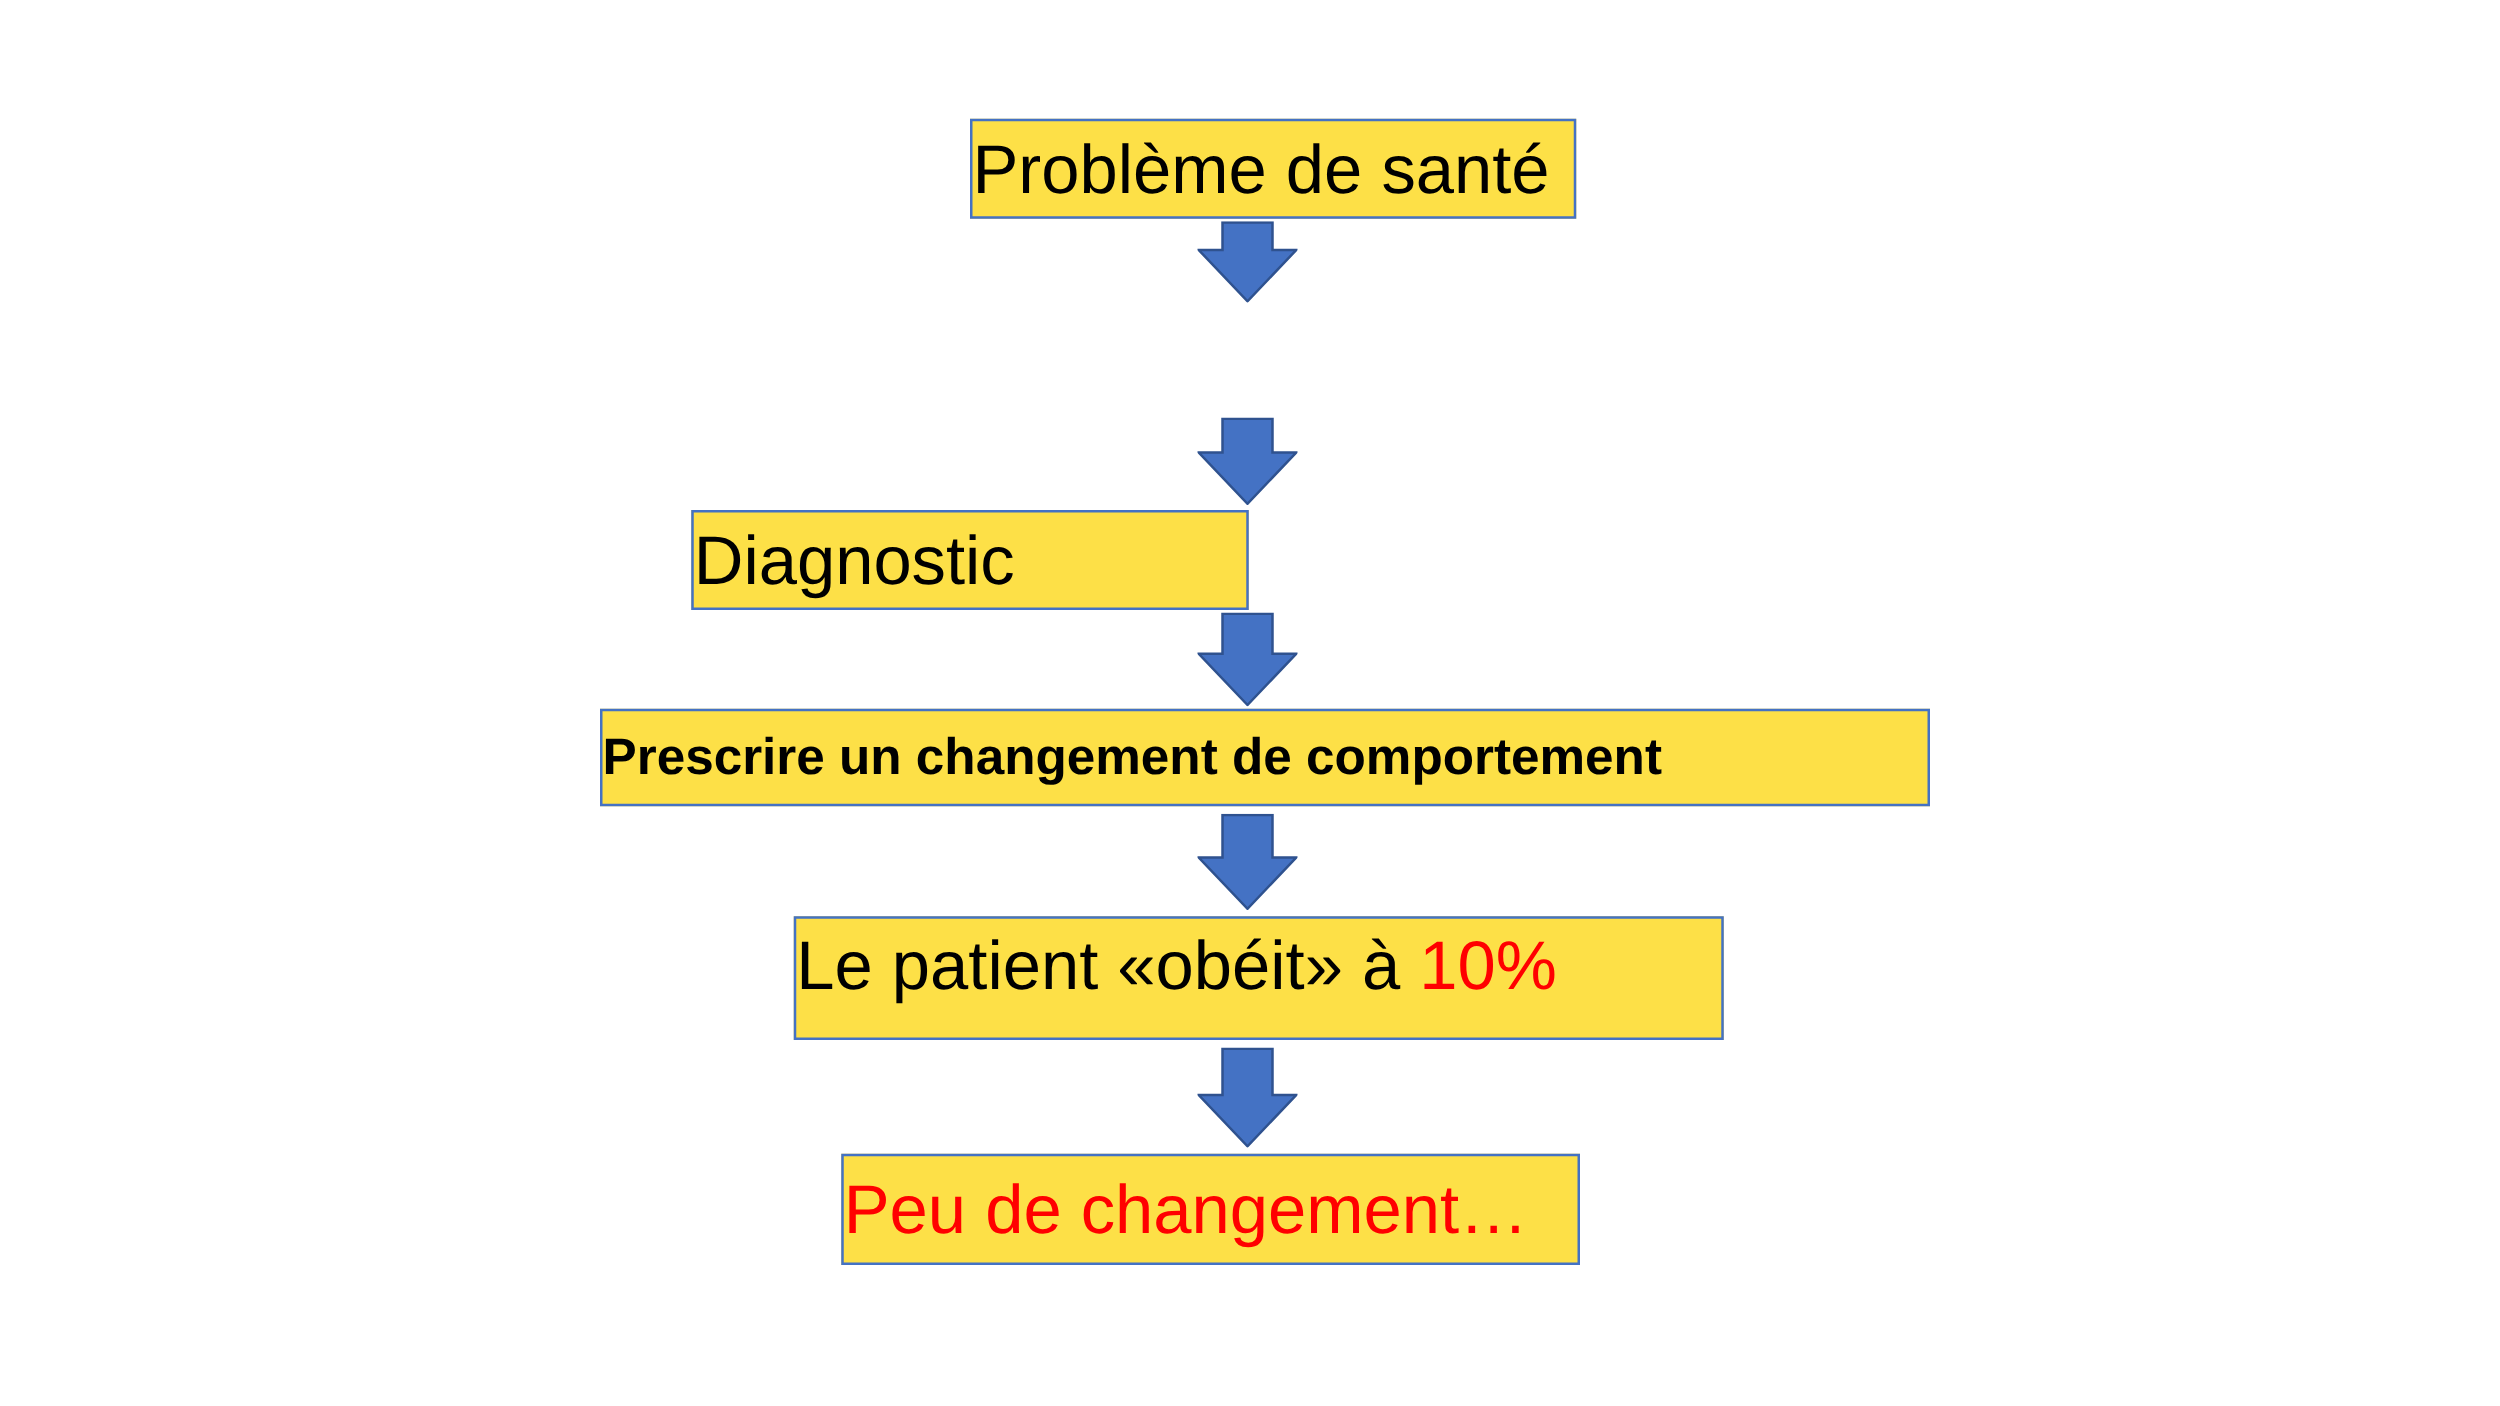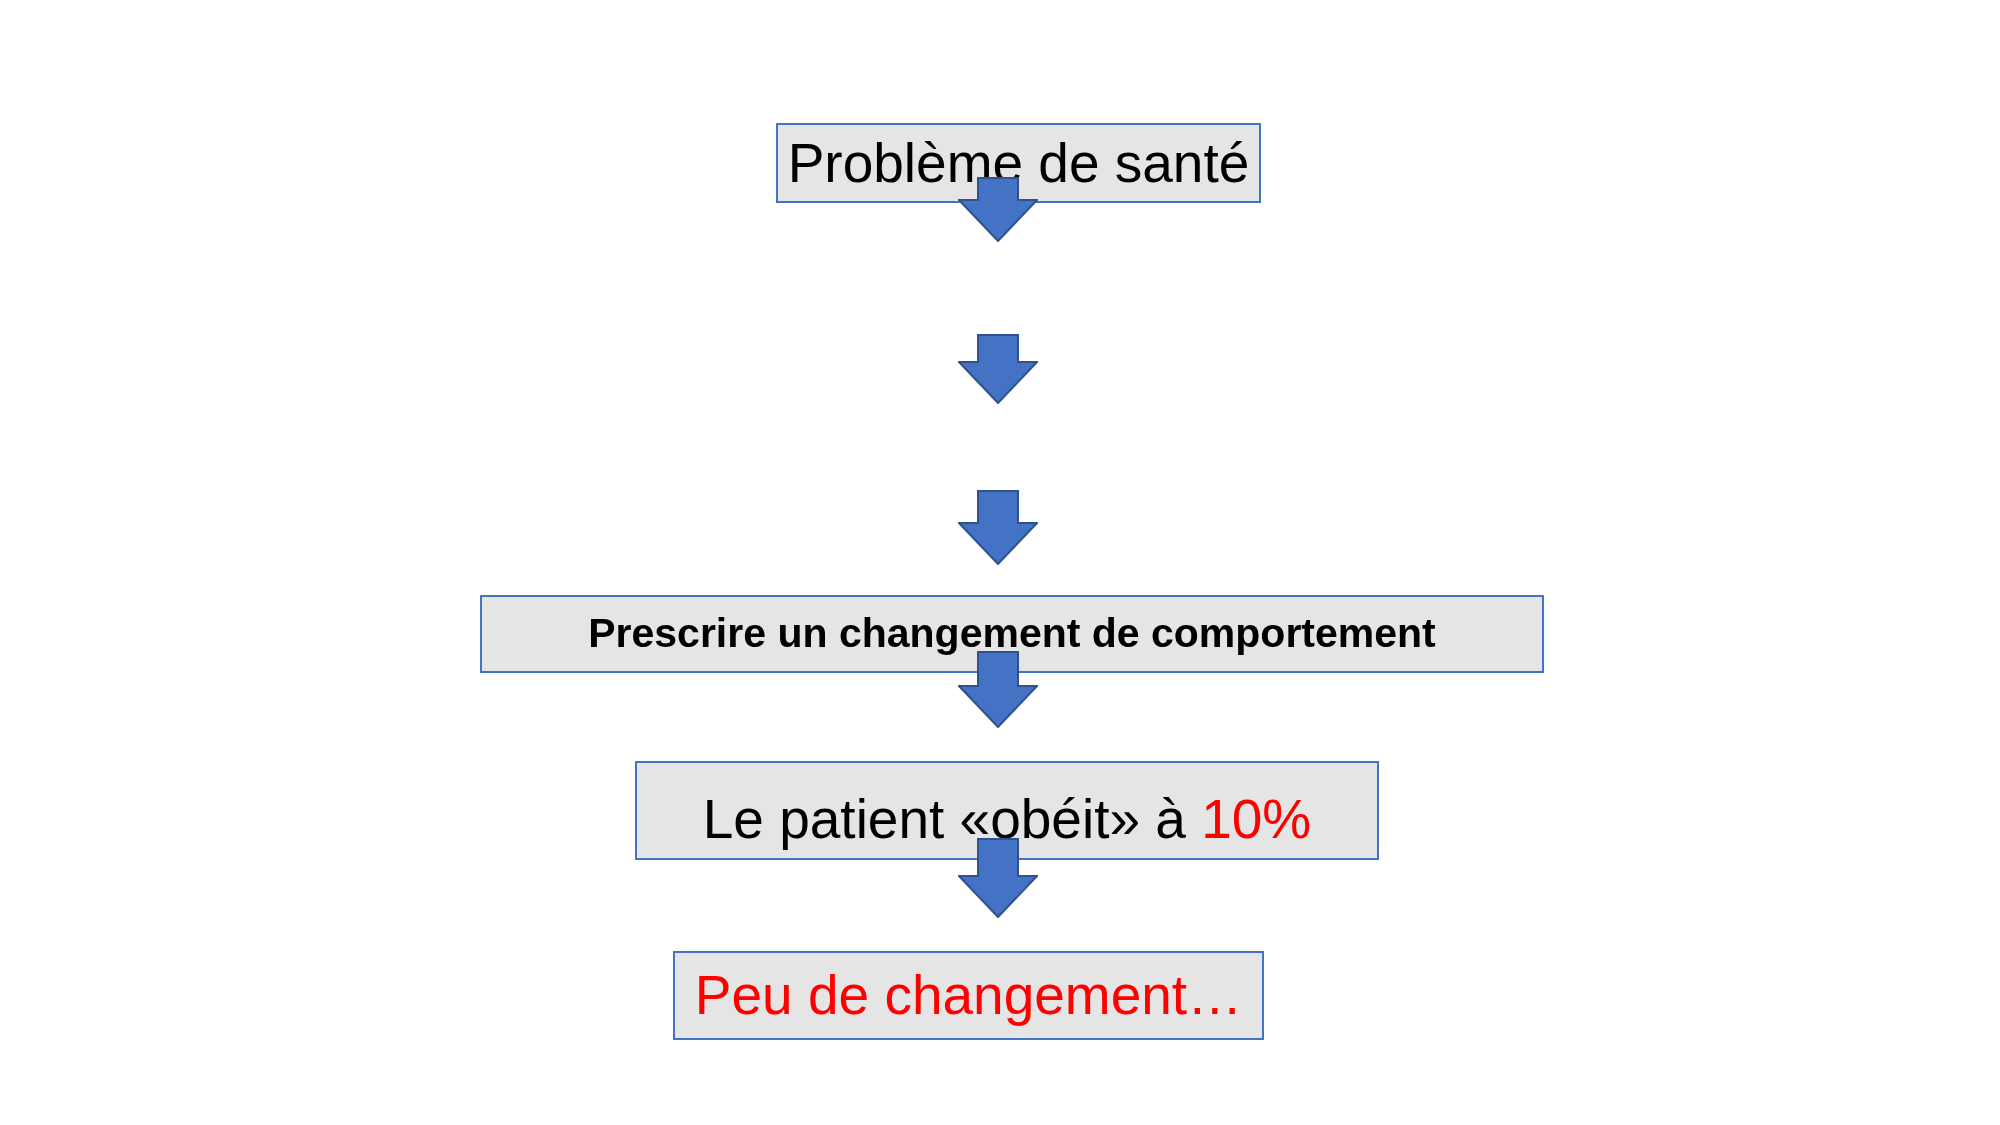--- a/index.html
+++ b/index.html
@@ -16,34 +16,32 @@
     font-family:"Liberation Sans","DejaVu Sans",sans-serif;
     overflow:hidden;
   }
   .canvas{
     position:relative;
     width:2000px;height:1125px;
     background:#ffffff;
   }
   .node{
     position:absolute;
-    background:#e5e5e5;
+    background:#fde047;
     border:2.5px solid var(--border-blue);
     display:flex;
     align-items:center;
-    justify-content:center;
     color:var(--text-black);
     font-size:55px;
     line-height:1.1;
     white-space:nowrap;
     text-align:center;
-    margin-top:28px;
   }
   .node.bold{font-weight:bold;font-size:41px;}
-  .node.top-align{align-items:flex-start;padding-top:26px;}
+  .node.top-align{align-items:flex-start;padding-top:7px;}
   .red{color:var(--accent-red);}
   .arrow{position:absolute;}
   .arrow svg{display:block;}
 </style>
 </head>
 <body>
 
 <div class="canvas">
 
   <div class="node" style="left:776px;top:95px;width:485px;height:80px">
@@ -56,20 +54,23 @@
       </svg>
     </div>
 
 
   <div class="arrow" style="left:958px;top:334px">
       <svg width="80" height="70" viewBox="0 0 80 70">
         <polygon points="20,1 60,1 60,28 79,28 40,69 1,28 20,28" fill="#4472C4" stroke="#2F528F" stroke-width="2" stroke-linejoin="miter"></polygon>
       </svg>
     </div>
 
+  <div class="node" style="left:553px;top:408px;width:446px;height:80px">
+    <span>Diagnostic</span>
+  </div>
 
   <div class="arrow" style="left:958px;top:490px">
       <svg width="80" height="75" viewBox="0 0 80 75">
         <polygon points="20,1 60,1 60,33 79,33 40,74 1,33 20,33" fill="#4472C4" stroke="#2F528F" stroke-width="2" stroke-linejoin="miter"></polygon>
       </svg>
     </div>
 
   <div class="node bold" style="left:480px;top:567px;width:1064px;height:78px">
     <span>Prescrire un changement de comportement</span>
   </div>

